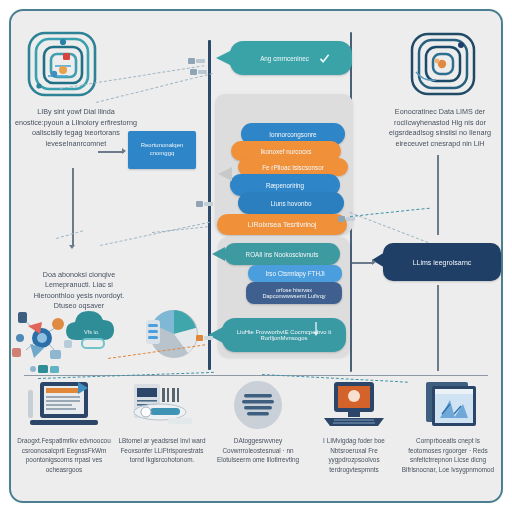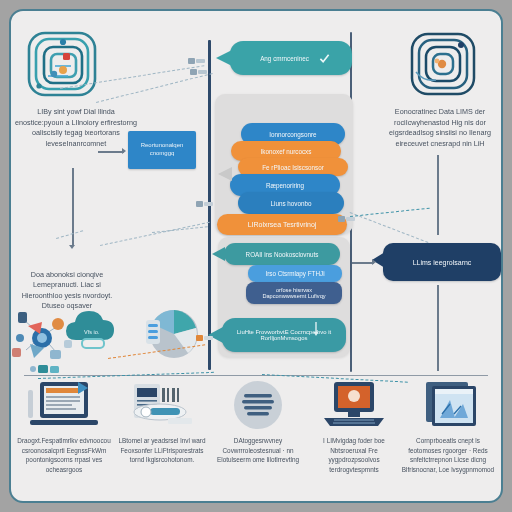--- a/index.html
+++ b/index.html
@@ -3,21 +3,21 @@
 <meta charset="utf-8">
 <style>
   html,body{margin:0;padding:0;}
   body{
     width:512px;height:512px;overflow:hidden;
     background:#edecec;
     font-family:"Liberation Sans", sans-serif;
   }
   #canvas{
     position:relative;width:512px;height:512px;
-    background:#a3a3a3;
+    background:#ffffff;
   }
   
   .frame{
     position:absolute;left:9px;top:9px;width:494px;height:494px;
     border:2px solid #4b7f92;border-radius:14px;
     background:#eeeded;
     box-sizing:border-box;
   }
   .frame-inner{
     position:absolute;left:14px;top:14px;width:484px;height:484px;
@@ -147,21 +147,21 @@
 
   <div class="rect" style="left:128px;top:131px;width:68px;height:38px;background:#2e86c8;">
     <span>Reortunonalqen cnomggq</span>
   </div>
 
   <div class="arrow v" style="left:72px;top:168px;height:78px;"></div>
   <div class="ahead down" style="left:69px;top:245px;"></div>
   <div class="arrow h" style="left:98px;top:151px;width:26px;"></div>
   <div class="ahead" style="left:122px;top:148px;"></div>
 
-  <p class="para" style="left:12px;top:243px;width:110px;margin-top:27px;">Doa abonoksi cionqive Lemepranucti. Liac si Hieroonthloo yesis nvordoyt. Dtuseo oqsaver</p>
+  <p class="para" style="left:24px;top:243px;width:110px;margin-top:27px;">Doa abonoksi cionqive Lemepranucti. Liac si Hieroonthloo yesis nvordoyt. Dtuseo oqsaver</p>
 
   <svg style="position:absolute;left:8px;top:300px;" width="110" height="72" viewBox="0 0 110 72">
     <g stroke="#9fb2c2" stroke-width="1" fill="none">
       <path d="M34 36 L16 20 M34 36 L18 50 M34 36 L50 26 M34 36 L48 52"></path>
     </g>
     <circle cx="34" cy="38" r="10" fill="#2b6fa8"></circle>
     <circle cx="34" cy="38" r="5" fill="#8fc0e0"></circle>
     <rect x="10" y="12" width="9" height="11" rx="2" fill="#3c5f80"></rect>
     <path d="M20 26 l14 -4 l-2 12 z" fill="#e2655a"></path>
     <path d="M22 44 l14 4 l-10 10 z" fill="#6fa8c8"></path>

